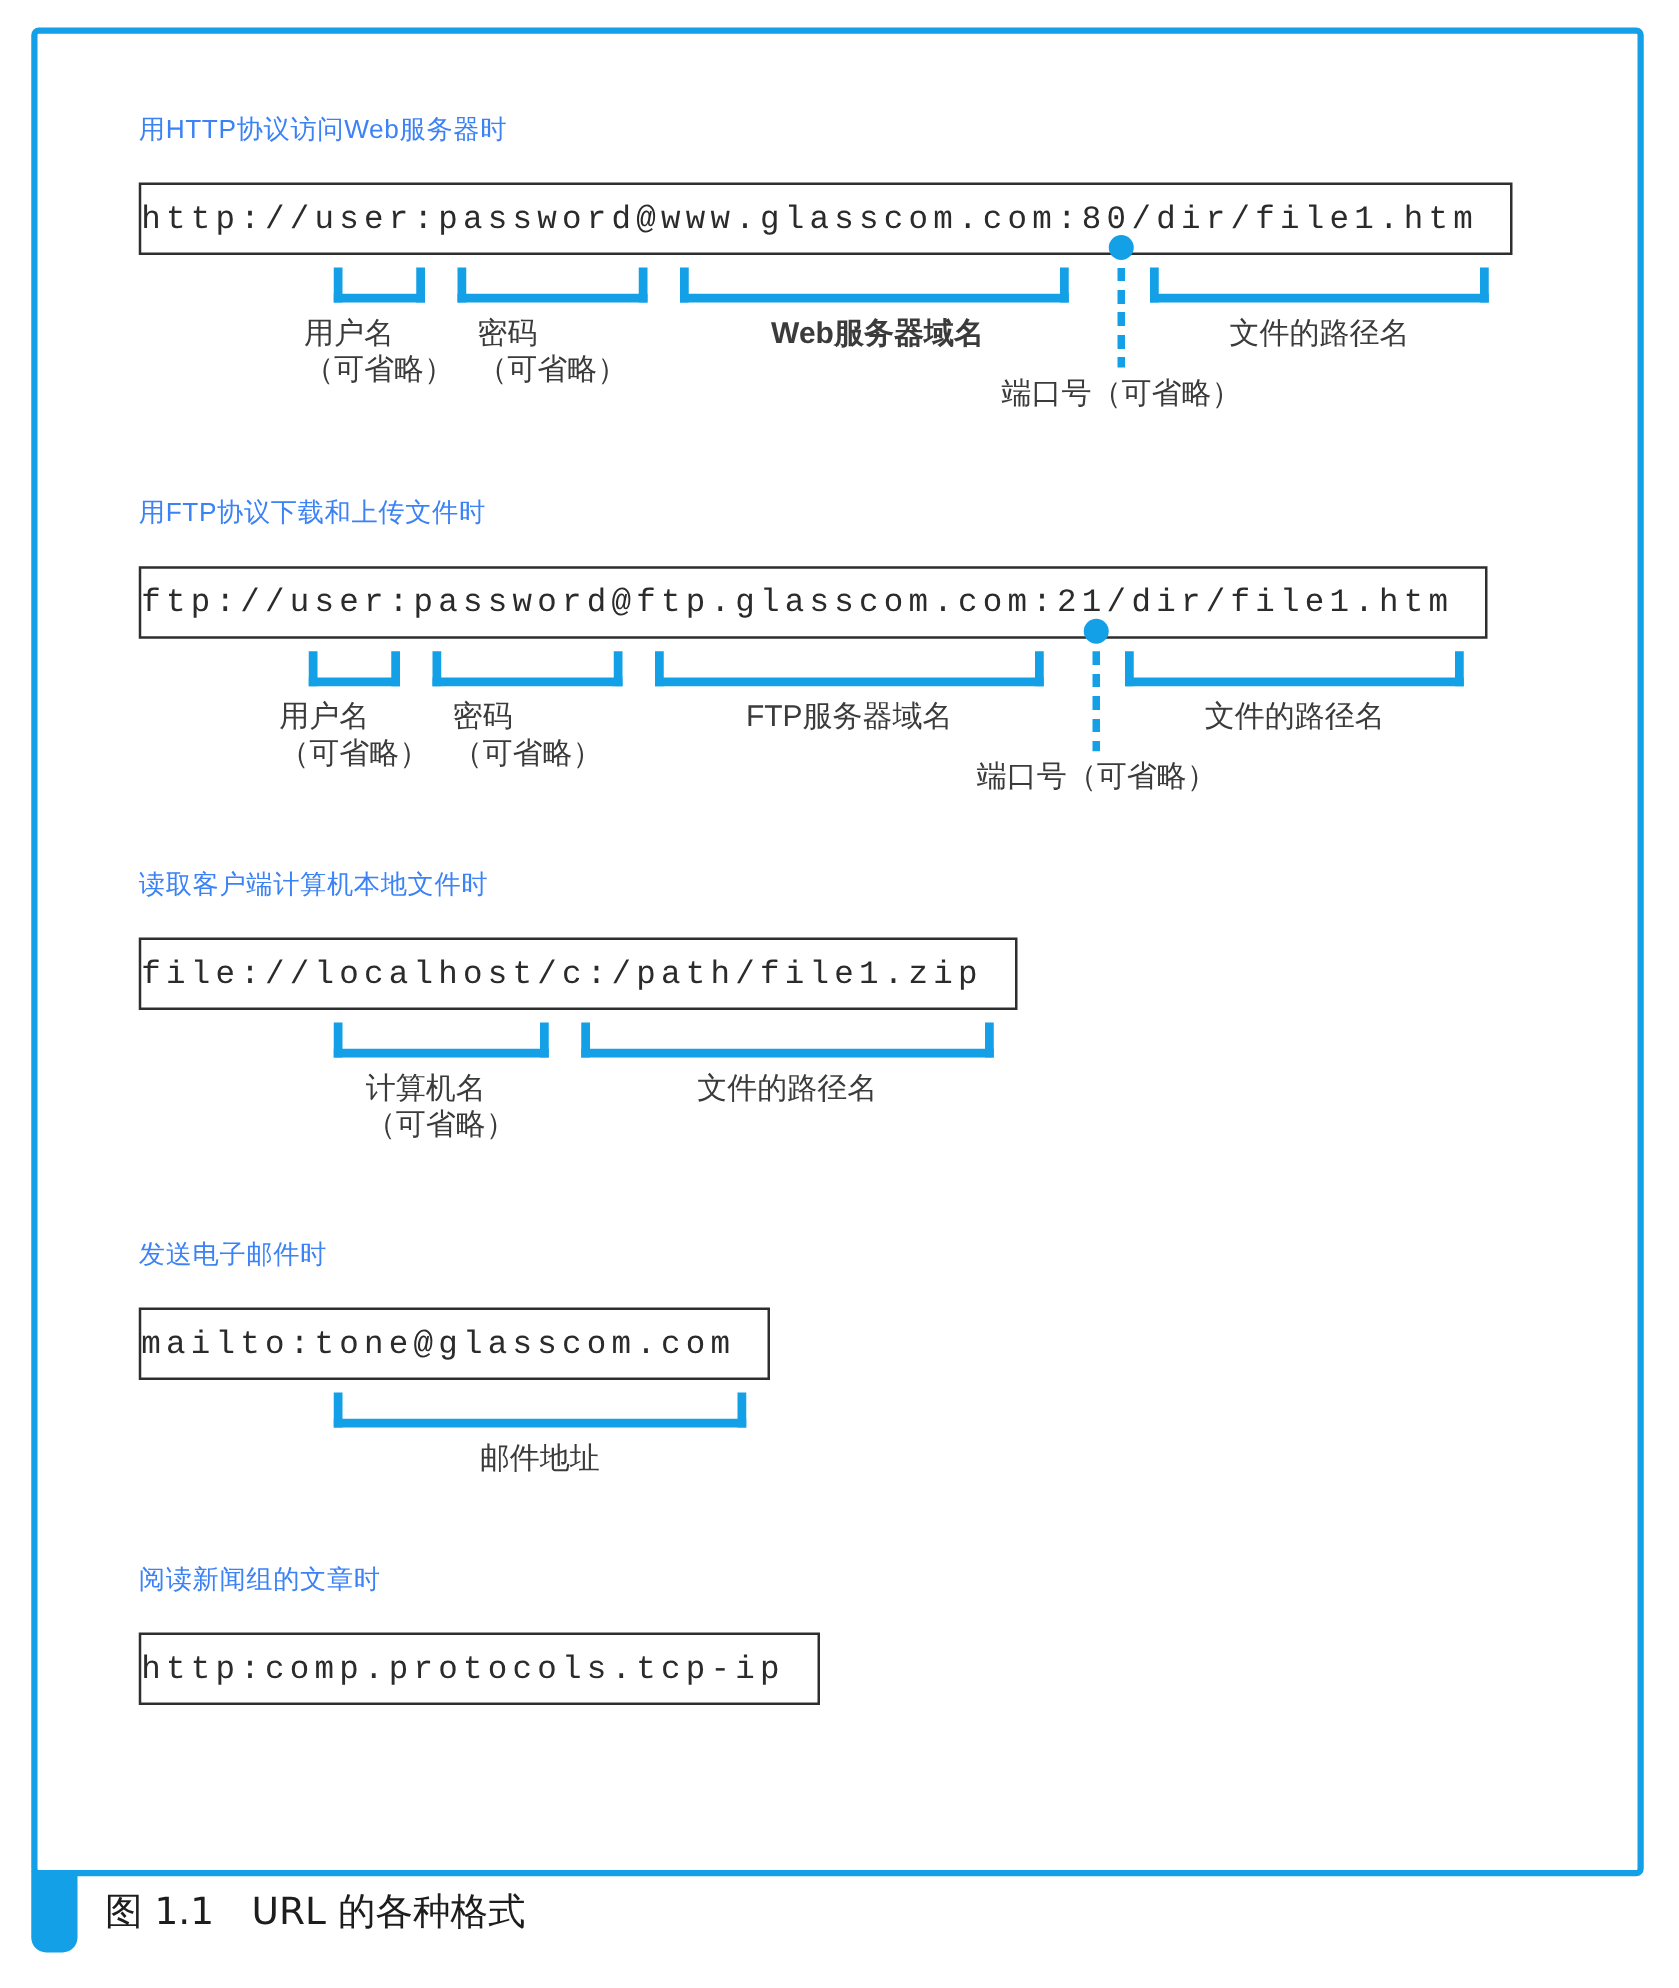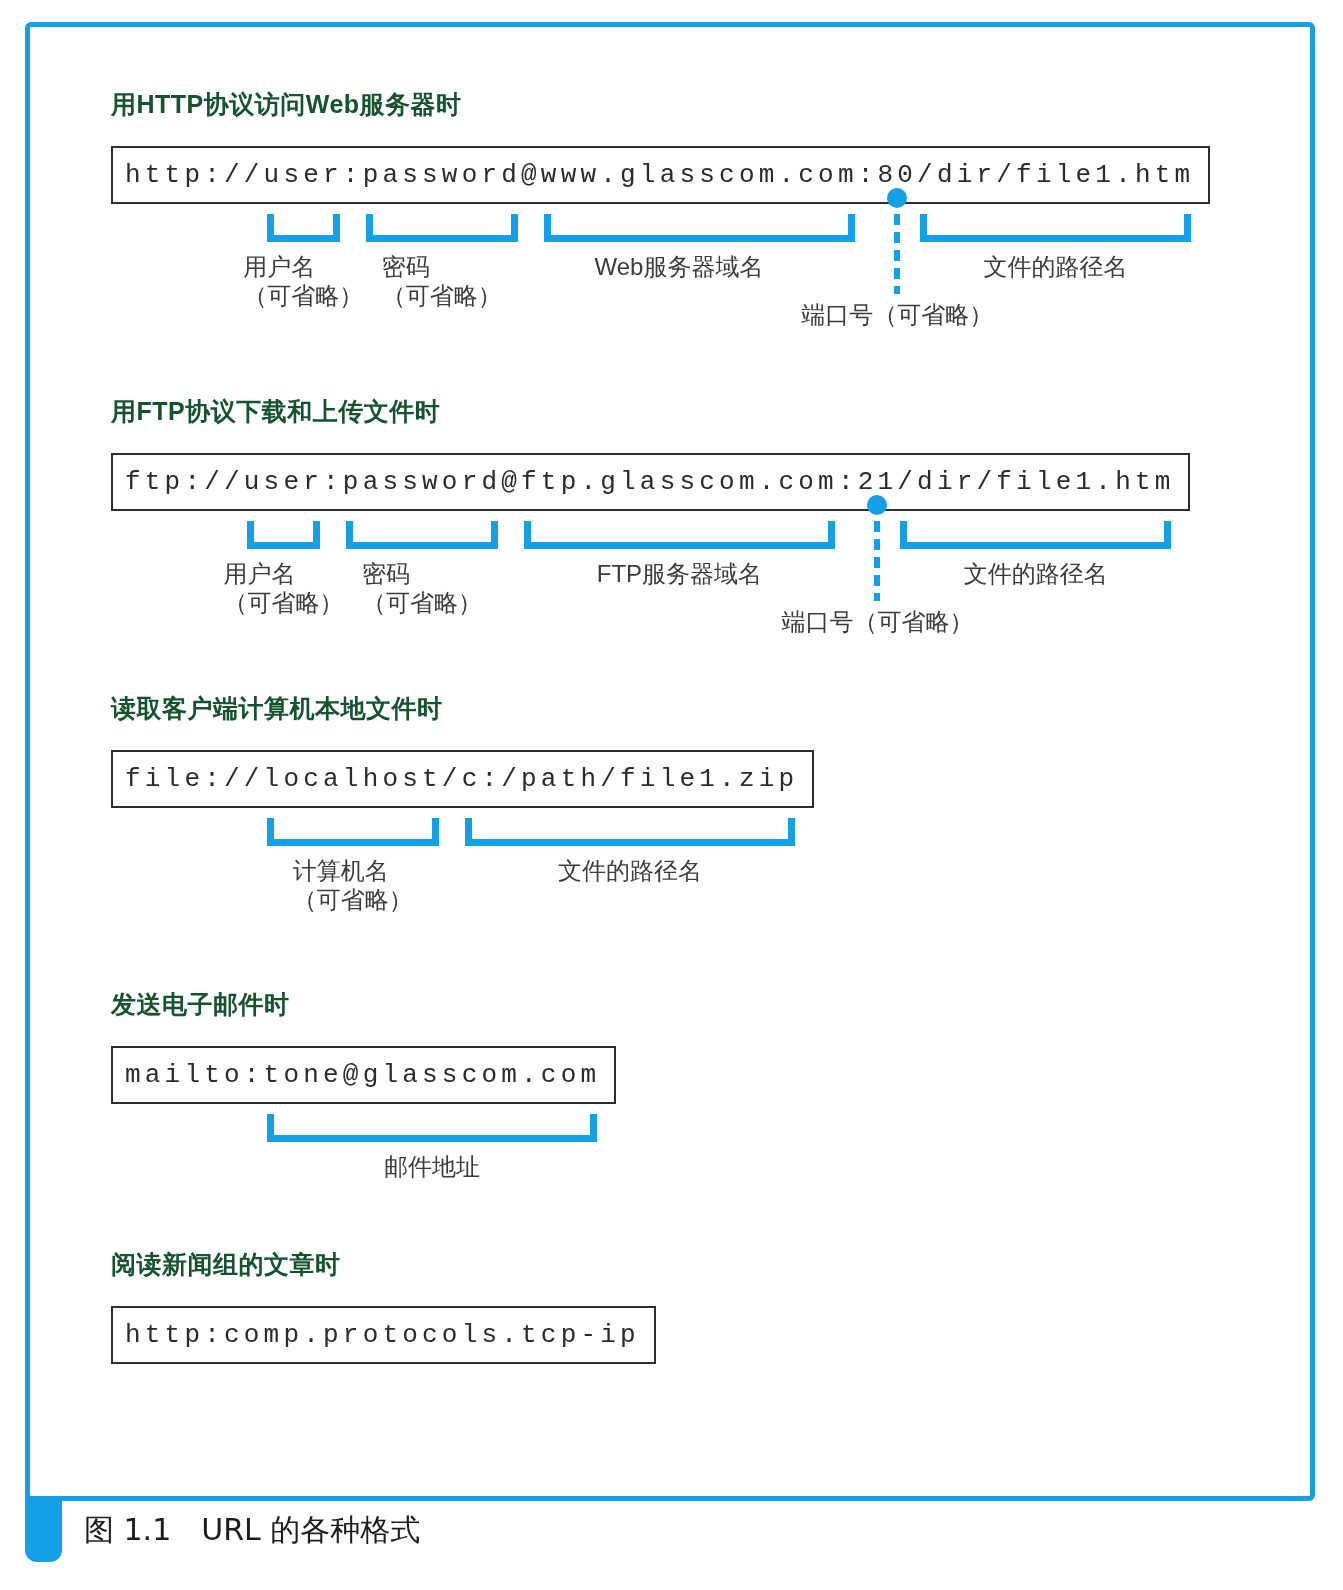--- a/index.html
+++ b/index.html
@@ -7,26 +7,26 @@
   body{
     width:1343px;height:1590px;position:relative;overflow:hidden;
     font-family:"Liberation Sans",sans-serif;color:#3a3a3a;
   }
   .panel{
     position:absolute;left:25px;top:22px;width:1290px;height:1479px;
     border:5px solid var(--accent,#14a0e6);border-radius:6px;background:#fff;
   }
   .url-section{position:absolute;left:81px;right:30px;}
   .sec-title{
-    font-size:25px;line-height:32px;font-weight:bold;color:#14532d;
+    font-size:21px;line-height:32px;font-weight:normal;color:#3b82f6;
     margin-bottom:26px;letter-spacing:.5px;white-space:nowrap;
   }
   .url-box{
     height:58px;border:2px solid #2e2e2e;background:#fff;
-    display:flex;align-items:center;padding-left:12px;padding-right:14px;
+    display:flex;align-items:center;padding-right:14px;
   }
   .url-text{
     font-family:"Liberation Mono",monospace;font-size:26px;color:#2b2b2b;
     letter-spacing:4.2px;white-space:pre;
   }
   .zone{position:relative;height:150px;}
   .bracket{
     position:absolute;top:10px;height:28px;
     border-left:7px solid var(--accent,#14a0e6);
     border-right:7px solid var(--accent,#14a0e6);
@@ -72,21 +72,21 @@
         <div class="blabel" style="left: 192.2px;">
           <div>用户名</div>
           <div>（可省略）</div>
         </div>
         <div class="bracket" style="left: 254.6px; width: 152.4px;"></div>
         <div class="blabel" style="left: 330.8px;">
           <div>密码</div>
           <div>（可省略）</div>
         </div>
         <div class="bracket" style="left: 432.8px; width: 310.8px;"></div>
-        <div class="blabel" style="left: 568px;">
+        <div class="blabel" style="left: 591px; font-weight: bold;">
           <div>Web服务器域名</div>
         </div>
         <div class="bracket" style="left: 809px; width: 271.2px;"></div>
         <div class="blabel" style="left: 944.6px;">
           <div>文件的路径名</div>
         </div>
         <div class="port-dash" style="left: 783.2px;"></div>
         <div class="port-dot" style="left: 776.2px;"></div>
         <div class="port-label" style="left: 786.2px;">端口号（可省略）</div>
       </div>

